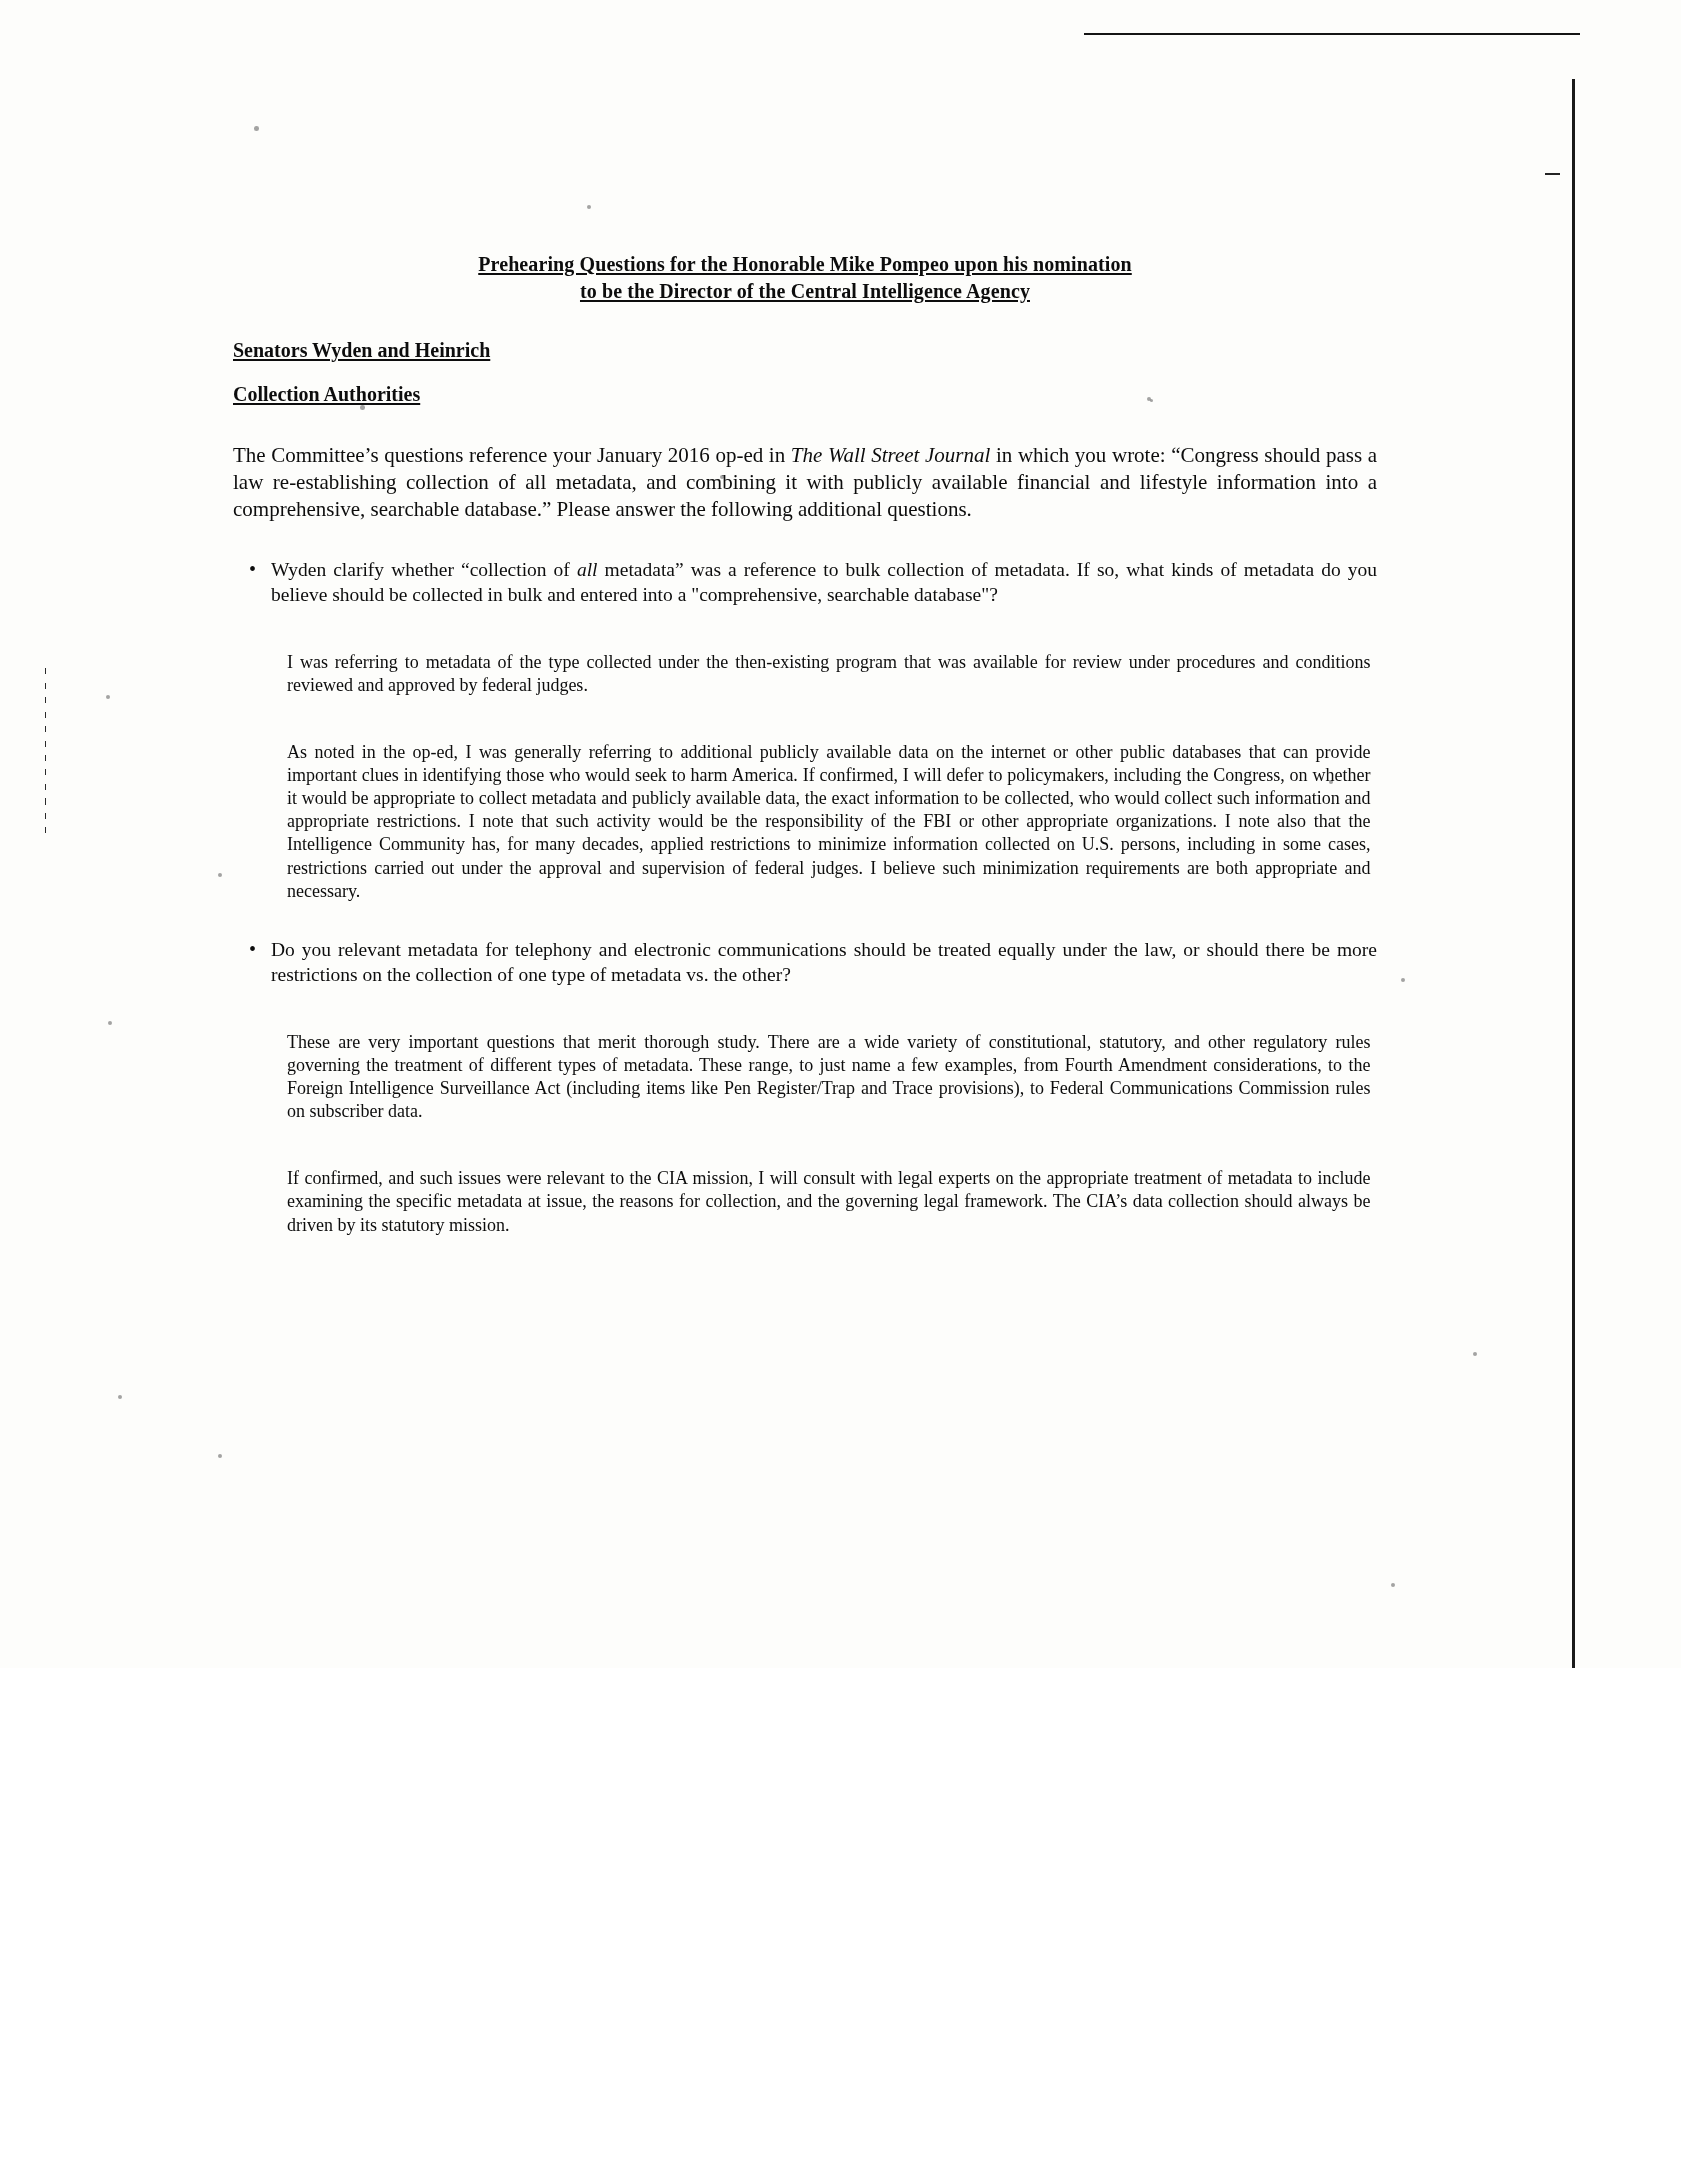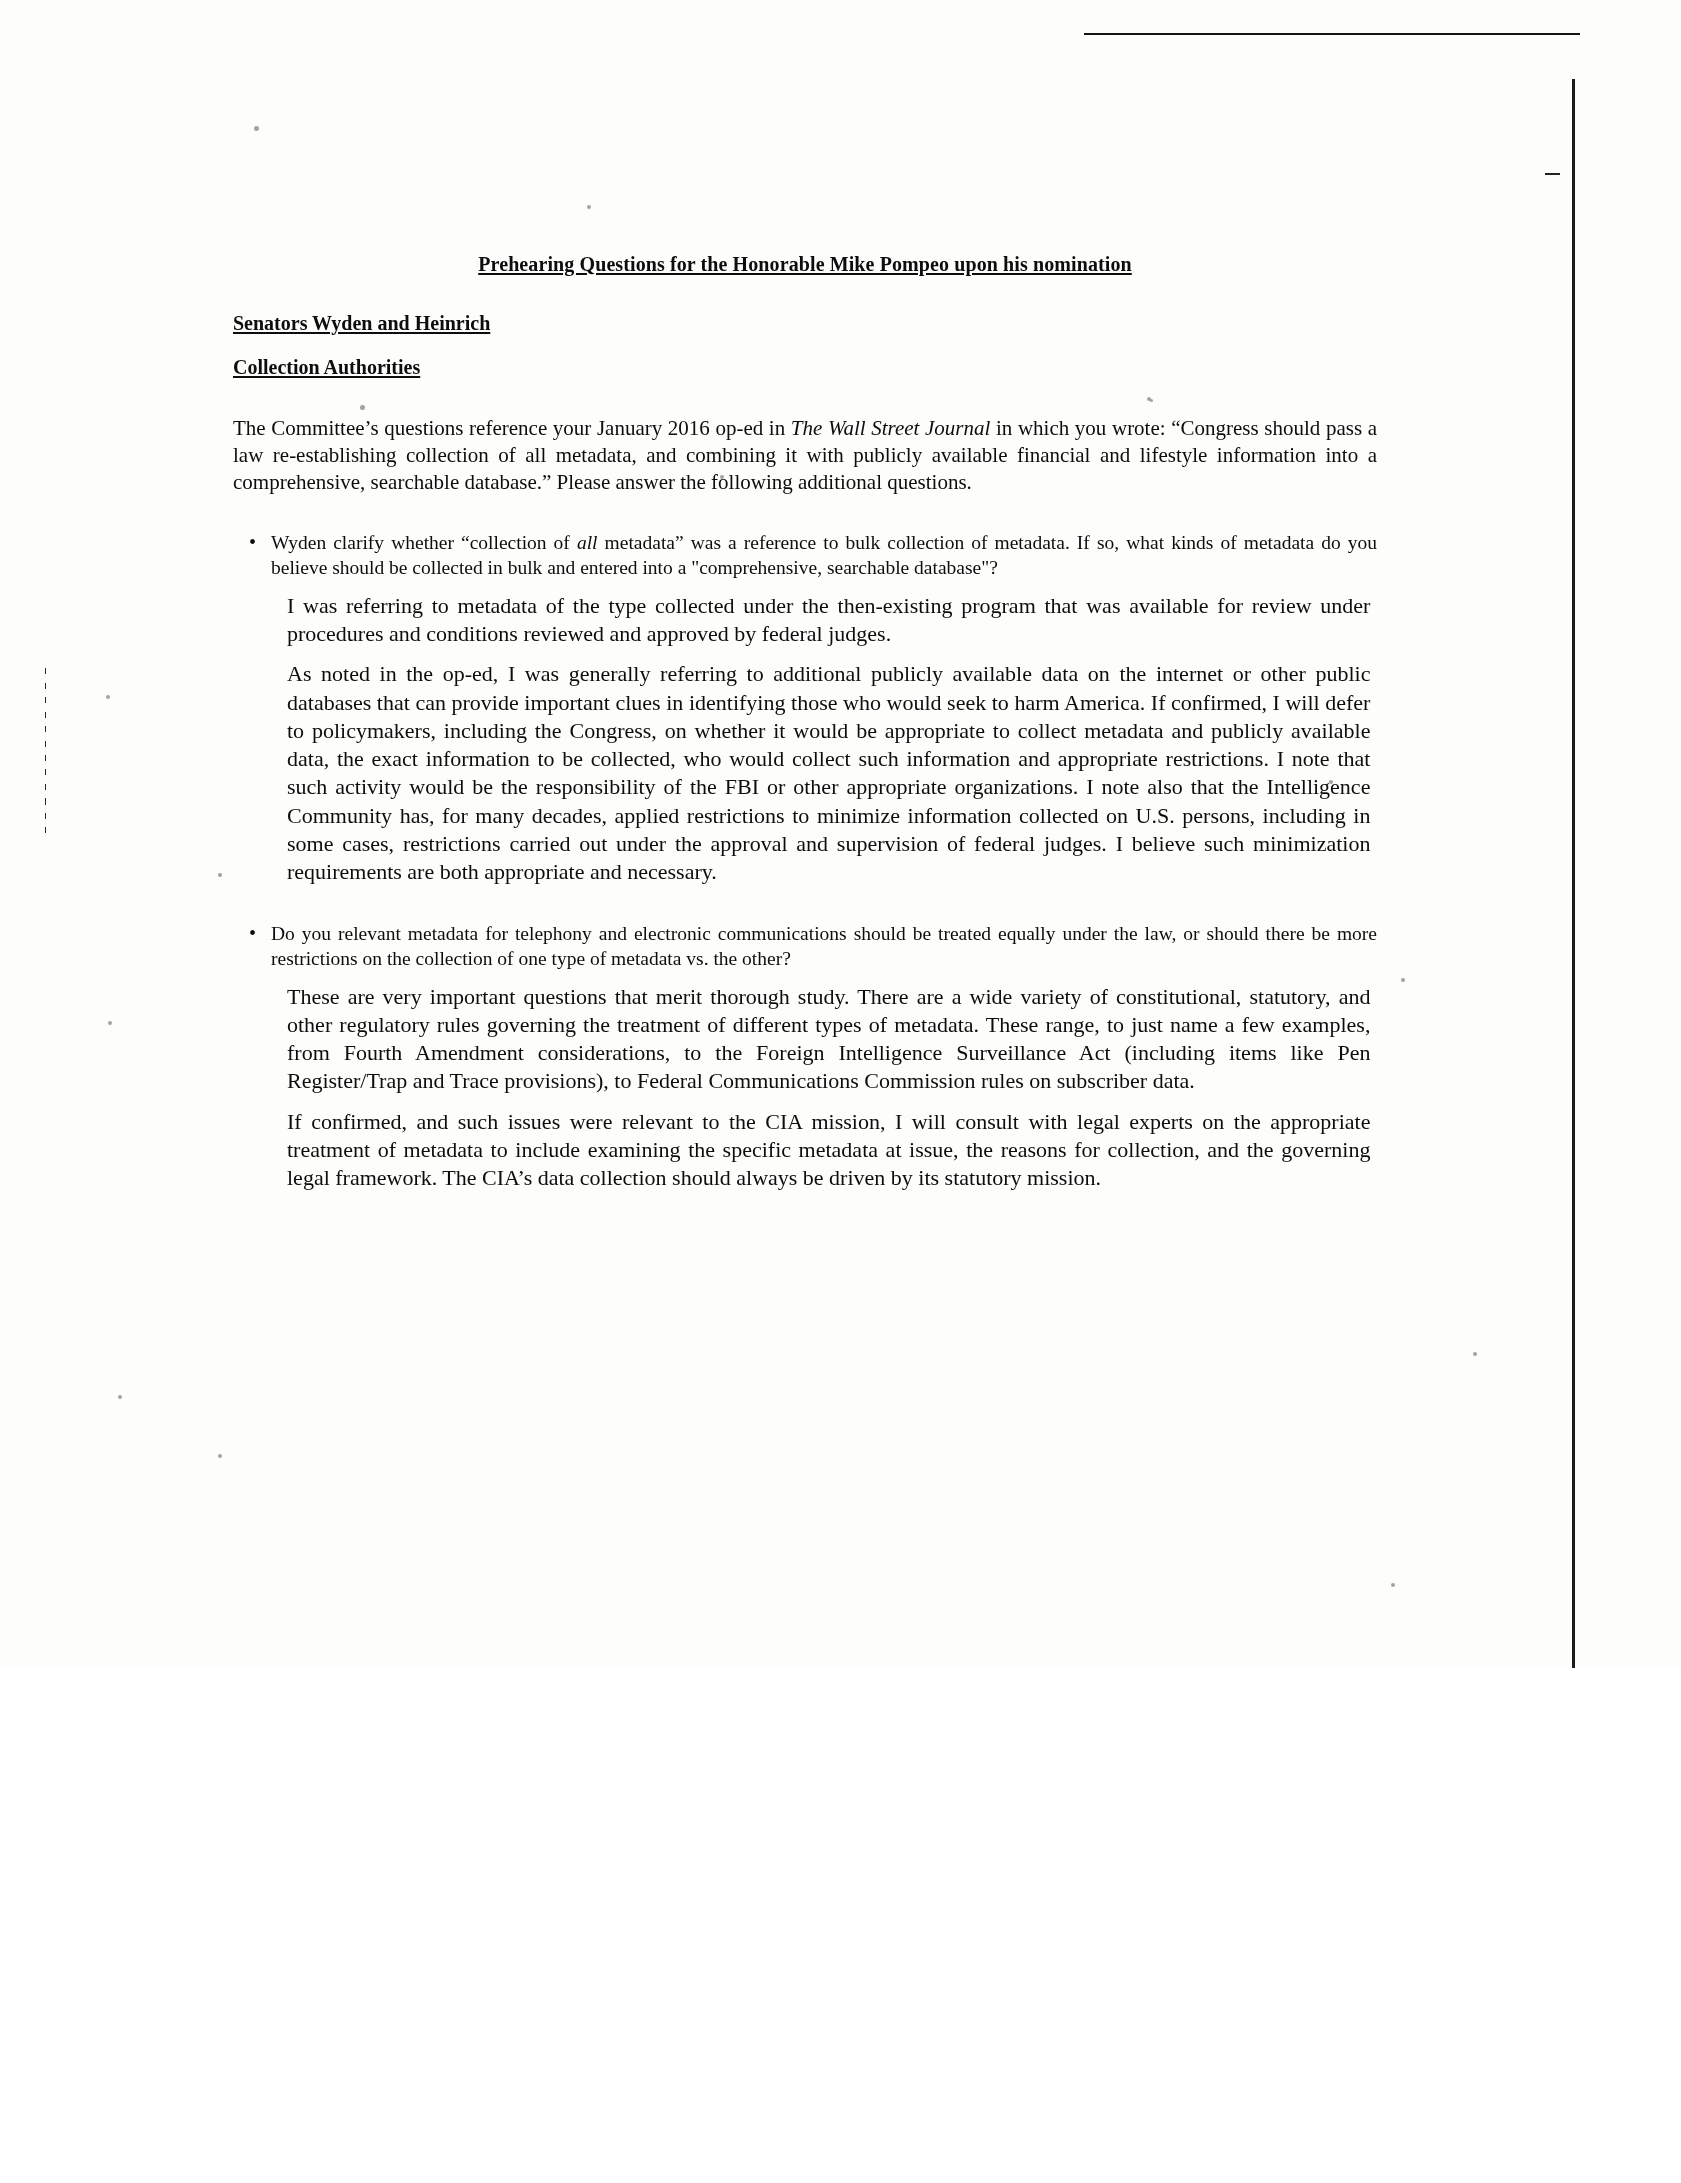--- a/index.html
+++ b/index.html
@@ -134,22 +134,22 @@
     flex: 1 1 auto;
     font-size: 19.5px;
     line-height: 1.285;
     text-align: justify;
   }
   .answer {
     margin-left: 54px;
     margin-right: 6.6px;
   }
   .answer p {
-    margin: 12px 0 0 0;
-    font-size: 22px;
+    margin: 44px 0 0 0;
+    font-size: 18px;
     line-height: 1.285;
     text-align: justify;
   }
   em { font-style: italic; }
   .wsj { font-style: italic; }
 
   
   .speck {
     position: absolute;
     background: #5a5a5a;
@@ -187,20 +187,21 @@
   <div class="speck" style="left:1315px; top:1709px; width:4px;  height:4px;"></div>
   <div class="speck" style="left:397px;  top:1947px; width:4px;  height:4px;"></div>
   <div class="speck" style="left:436px;  top:1957px; width:4px;  height:4px;"></div>
   <div class="speck" style="left:1309px; top:2016px; width:4px;  height:4px;"></div>
   <div class="speck" style="left:149px;  top:2092px; width:4px;  height:4px;"></div>
 
   <div class="content">
 
     <div class="doc-title">
       <span class="line">Prehearing Questions for the Honorable Mike Pompeo upon his nomination</span>
+      <span class="line">to be the Director of the Central Intelligence Agency</span>
     </div>
 
     <div class="doc-subtitle">Senators Wyden and Heinrich</div>
 
     <div class="section-head">Collection Authorities</div>
 
     <p class="body-text first-para"><span>The Committee’s questions reference your January 2016 op-ed in </span><span class="wsj">The Wall Street Journal</span><span> in which you wrote: “Congress should pass a law re-establishing collection of all metadata, and combining it with publicly available financial and lifestyle information into a comprehensive, searchable database.” Please answer the following additional questions.</span></p>
 
     <div class="bullet-block">
       <div class="bullet-dot"></div>

